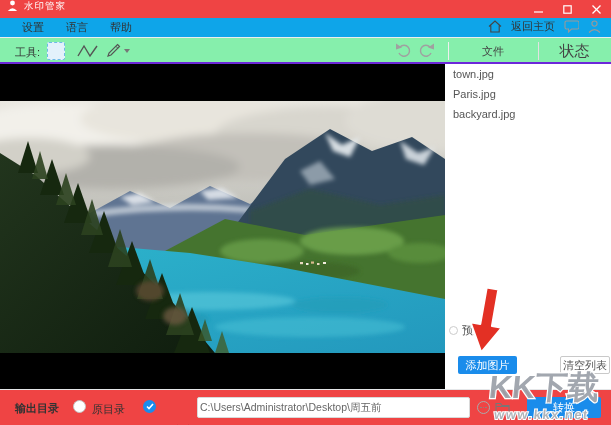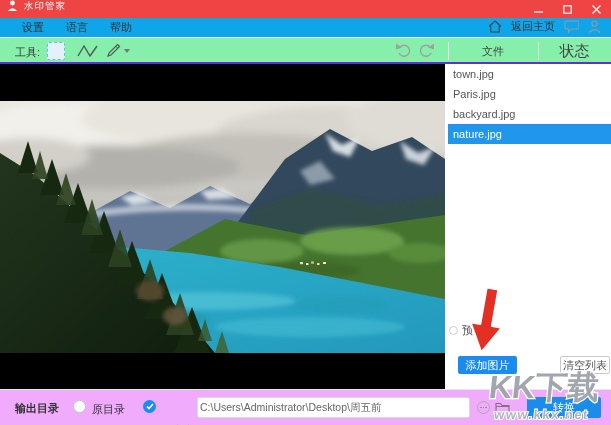--- a/index.html
+++ b/index.html
@@ -45,21 +45,21 @@
   .file-row { position:relative; width:163px; height:20px; display:flex; align-items:center; padding-left:5px; font-size:11px; color:#555; cursor:default; }
   .file-row.selected { background:#1e97ed; color:#fff; }
   .preview-wrap { position:absolute; left:1px; top:259px; display:flex; align-items:center; }
   .preview-circle { width:9px; height:9px; border:1px solid #ccc; border-radius:50%; background:#fff; }
   .preview-label { font-size:11px; color:#555; margin-left:4px; }
   .btn-add { position:absolute; left:10px; top:292px; width:59px; height:18px; background:#1a8ceb; color:#fff; font-size:11px; border:none; border-radius:2px; display:flex; align-items:center; justify-content:center; }
   .btn-clear { position:absolute; left:91px; top:292px; width:50px; height:18px; background:#fff; color:#555; font-size:11px; border:1px solid #c9c9c9; border-radius:2px; display:flex; align-items:center; justify-content:center;margin-left:21px; }
   .red-arrow { position:absolute; left:470px; top:287px; z-index:30; }
 
   
-  .bottombar { position:absolute; left:0; top:389px; width:611px; height:36px; background:#f0abfc; border-top:1px solid #e4e6e8; }
+  .bottombar { position:absolute; left:0; top:389px; width:611px; height:36px; background:#ef4444; border-top:1px solid #e4e6e8; }
   .out-label { position:absolute; left:15px; top:11px; font-size:11px; color:#333; font-weight:bold; }
   .radio { position:absolute; top:10px; width:13px; height:13px; border-radius:50%; }
   .radio.unchecked { left:73px; border:1px solid #c4c4c4; background:#fff; }
   .radio.checked { left:143px; background:#1a8ceb; display:flex; align-items:center; justify-content:center; }
   .radio-label1 { position:absolute; left:92px; top:12px; font-size:11px; color:#333; }
   .radio-label2 { position:absolute; left:162px; top:12px; font-size:11px; color:#333;margin-top:21px; }
   .path-input { position:absolute; left:197px; top:7px; width:273px; height:21px; border:1px solid #d9d9d9; border-radius:2px; background:#fff; font-size:10.5px; color:#666; padding-left:2px; font-family:"Liberation Sans","DejaVu Sans",sans-serif; }
   .ellipsis-icon { position:absolute; left:477px; top:11px; width:13px; height:13px; border:1px solid #aaa; border-radius:50%; display:flex; align-items:center; justify-content:center; gap:1px; }
   .ellipsis-icon i { width:1.5px; height:1.5px; background:#888; border-radius:50%; }
   .folder-icon { position:absolute; left:495px; top:11px; }
@@ -252,23 +252,20 @@
   <div class="sidebar">
     <div class="file-row">
       <span>town.jpg</span>
     </div>
     <div class="file-row">
       <span>Paris.jpg</span>
     </div>
     <div class="file-row">
       <span>backyard.jpg</span>
     </div>
-    <div class="file-row selected">
-      <span>nature.jpg</span>
-    </div>
 
     <div class="preview-wrap">
       <span class="preview-circle"></span>
       <span class="preview-label">预览</span>
     </div>
 
     <button class="btn-add">添加图片</button>
     <button class="btn-clear">清空列表</button>
   </div>
 

